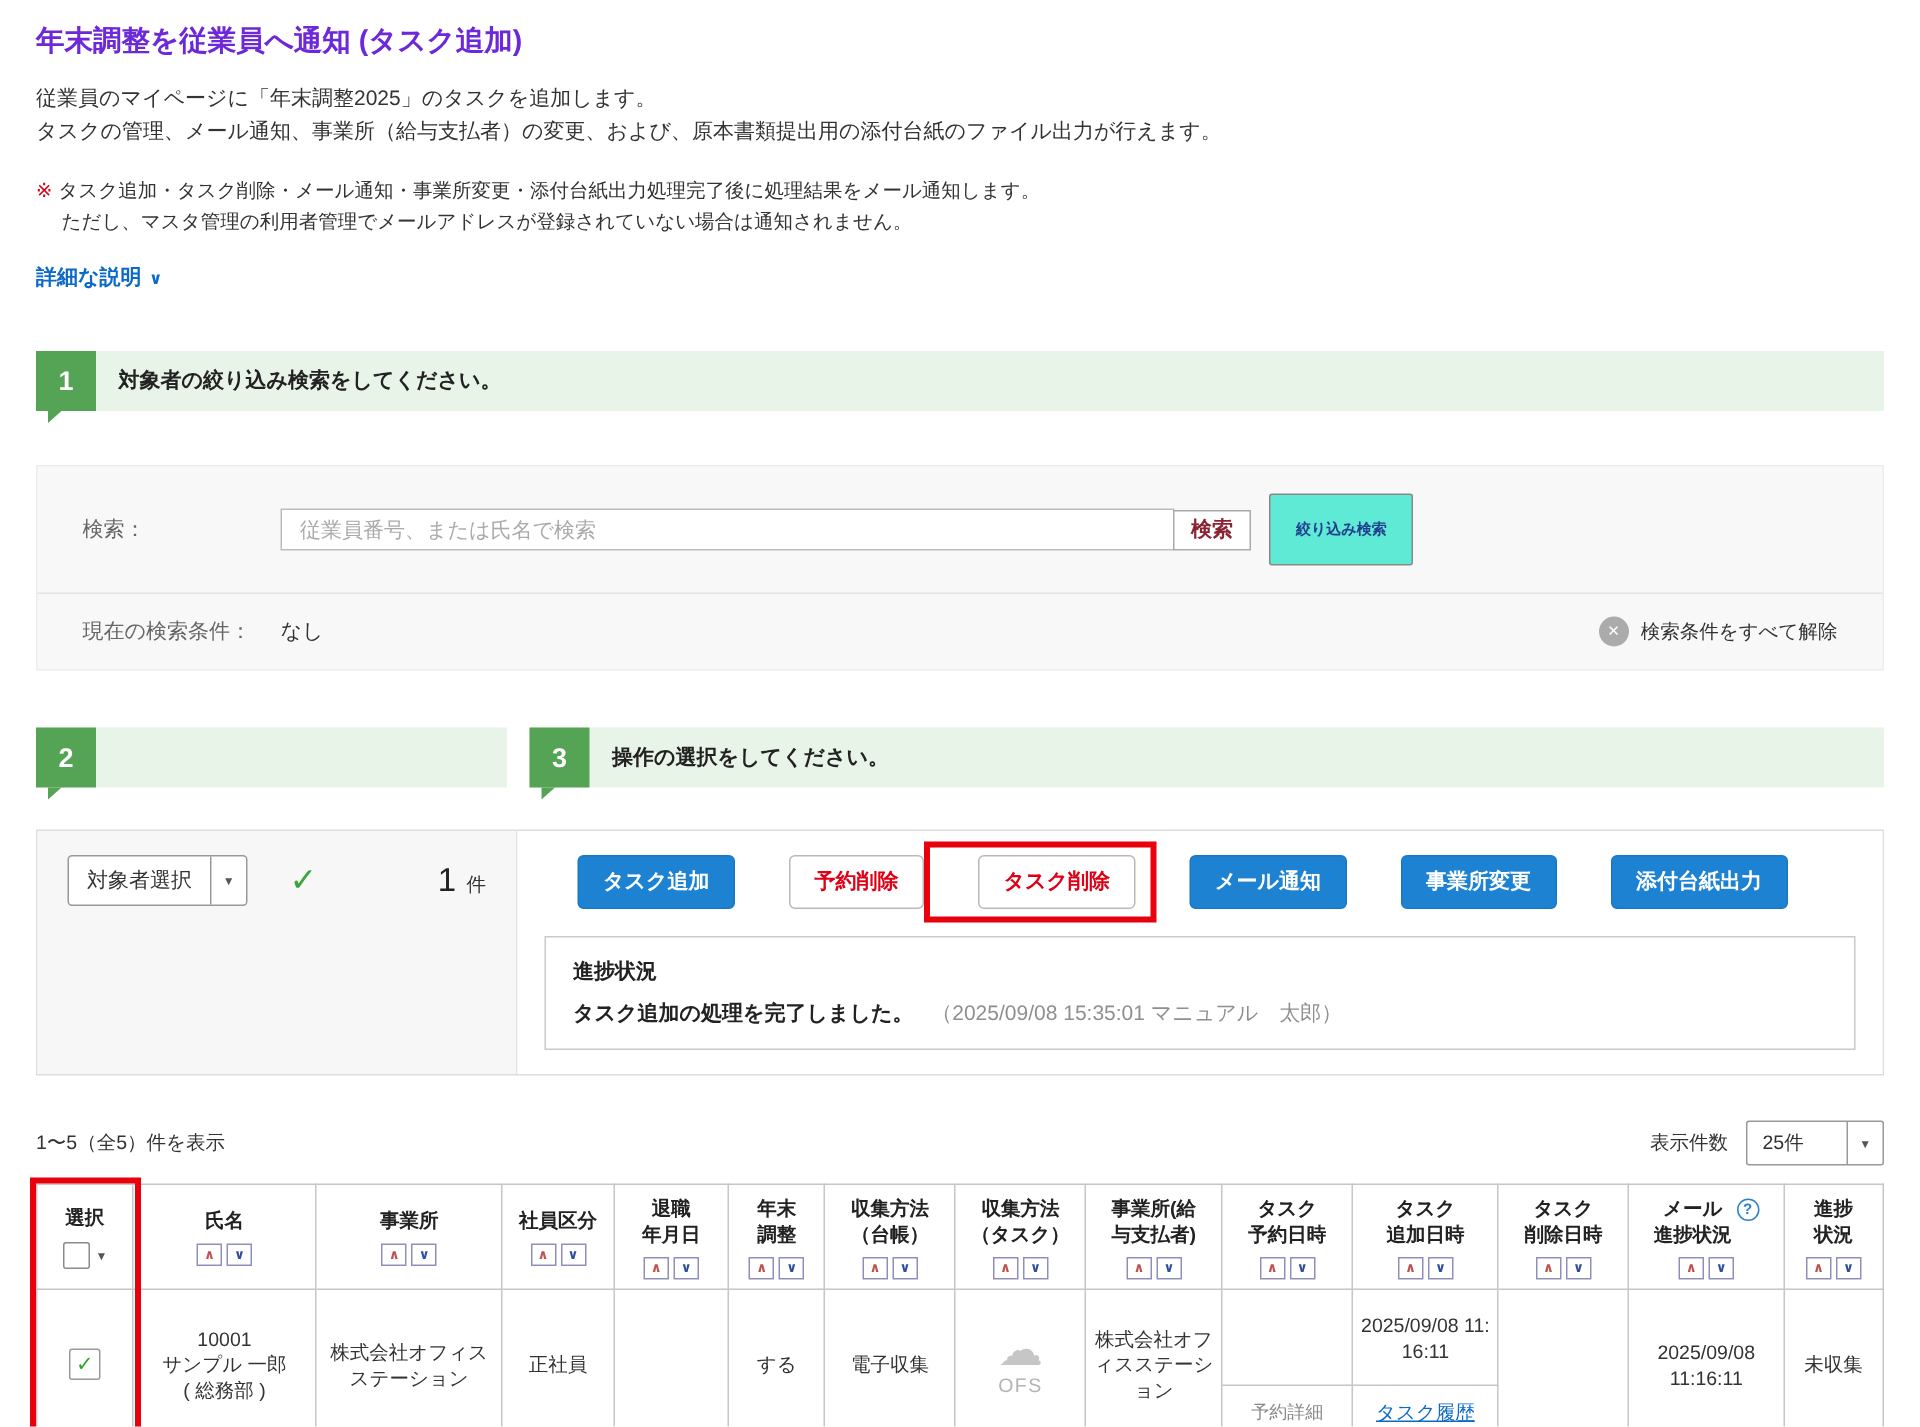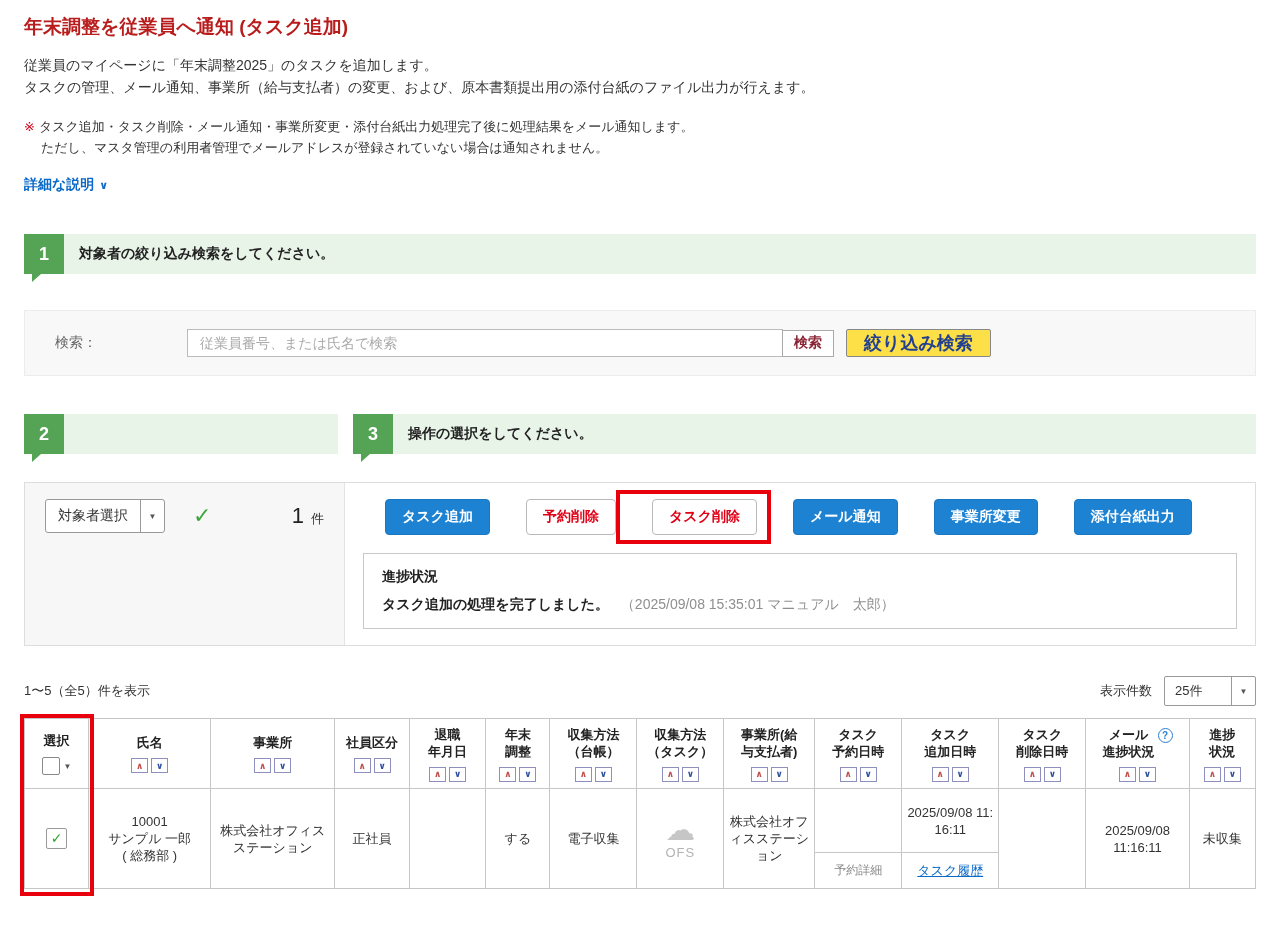--- a/index.html
+++ b/index.html
@@ -6,21 +6,21 @@
   html, body { width: 1280px; height: 951px; overflow: hidden; }
   body {
     background: #fff;
     color: #333;
     font-family: "Liberation Sans", "DejaVu Sans", sans-serif;
     font-size: 14px;
     position: relative;
   }
   .container { padding: 14px 24px 0 24px; }
 
-  h1.page-title { font-size: 19px; font-weight: bold; color: #b91c1c; margin-bottom: 14px; }
+  h1.page-title { font-size: 19px; font-weight: bold; color: #6d28d9; margin-bottom: 14px; }
   .desc div { font-size: 14px; line-height: 22px; color: #333; }
   .notes { margin-top: 18px; }
   .notes div { font-size: 13px; line-height: 21px; }
   .note-mark { color: #d0021b; margin-right: 4px; }
   .note2 { padding-left: 17px; }
   .detail-link { margin-top: 18px; color: #0b69c7; font-weight: bold; font-size: 14px; cursor: pointer; display: inline-flex; align-items: center; gap: 5px; }
   .detail-link .chev { font-size: 11px; font-weight: bold; }
 
   
   .step-bar { display: flex; align-items: stretch; background: #e9f4e8; height: 40px; }
@@ -33,21 +33,21 @@
   .step3 { flex: 1; }
 
   
   .search-panel { margin-top: 36px; background: #f8f8f8; border: 1px solid #ececec; }
   .search-row { display: flex; align-items: center; padding: 18px 30px; }
   .search-label { width: 132px; color: #666; flex: 0 0 132px; }
   .search-input { width: 596px; height: 28px; border: 1px solid #bbb; padding: 0 12px; font-size: 14px; font-family: inherit; color: #333; background: #fff; }
   .search-input::placeholder { color: #aaa; }
   .btn { font-family: inherit; cursor: pointer; }
   .btn-search { height: 27px; width: 52px; margin-left: -1px; background: #fff; border: 1px solid #aaa; color: #8a2433; font-weight: bold; font-size: 14px; }
-  .btn-filter { height: 28px; margin-left: 12px; padding: 0 17px; background: #fde047; border: 1px solid #888; border-radius: 2px; color: #23408f; font-weight: bold; font-size: 18px; }
+  .btn-filter { height: 48px; margin-left: 12px; padding: 0 17px; background: #5eead4; border: 1px solid #888; border-radius: 2px; color: #23408f; font-weight: bold; font-size: 10px; }
   .cond-row { border-top: 1px solid #e2e2e2; display: flex; align-items: center; padding: 15px 30px; }
   .cond-label { color: #666; width: 132px; flex: 0 0 132px; font-size: 14px; }
   .cond-value { color: #333; font-size: 14px; }
   .clear-all { margin-left: auto; display: flex; align-items: center; gap: 8px; font-size: 13px; color: #333; cursor: pointer; }
   .clear-icon { width: 20px; height: 20px; border-radius: 50%; background: #ababab; color: #fff; font-size: 10px; display: inline-flex; align-items: center; justify-content: center; }
 
   
   .ops-panel { margin-top: 28px; border: 1px solid #ddd; display: flex; }
   .ops-left { width: 320px; flex: 0 0 320px; background: #f7f7f7; border-right: 1px solid #e3e3e3; padding: 16px 20px; }
   .ops-left-row { display: flex; align-items: center; }
@@ -134,20 +134,28 @@
     <div class="step-num">1</div>
     <div class="step-label">対象者の絞り込み検索をしてください。</div>
   </div>
 
   <div class="search-panel">
     <div class="search-row">
       <div class="search-label">検索：</div>
       <input class="search-input" type="text" placeholder="従業員番号、または氏名で検索" style="">
       <button class="btn btn-search">検索</button>
       <button class="btn btn-filter">絞り込み検索</button>
+    </div>
+    <div class="cond-row">
+      <div class="cond-label">現在の検索条件：</div>
+      <div class="cond-value">なし</div>
+      <div class="clear-all">
+        <span class="clear-icon">✕</span>
+        <span>検索条件をすべて解除</span>
+      </div>
     </div>
   </div>
 
   <div class="steps-row">
     <div class="step-bar step2">
       <div class="step-num">2</div>
     </div>
     <div class="step-bar step3">
       <div class="step-num">3</div>
       <div class="step-label">操作の選択をしてください。</div>

